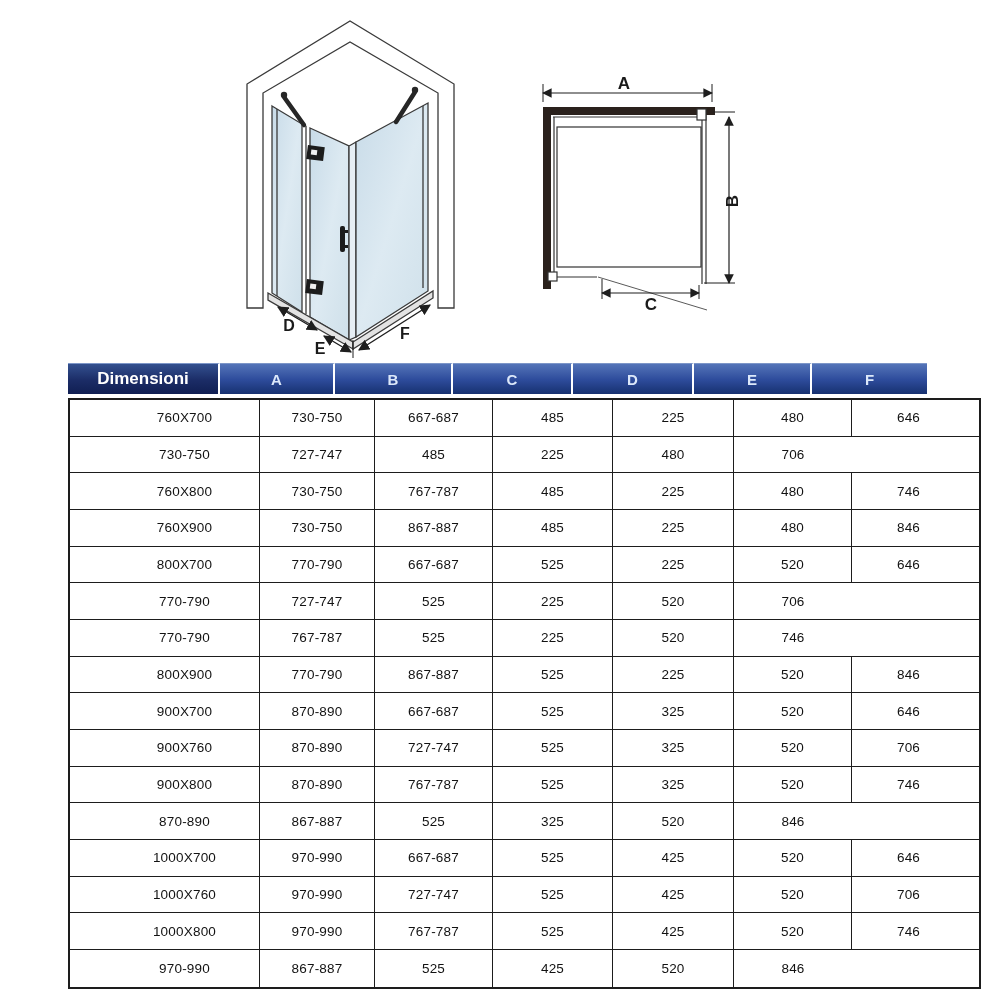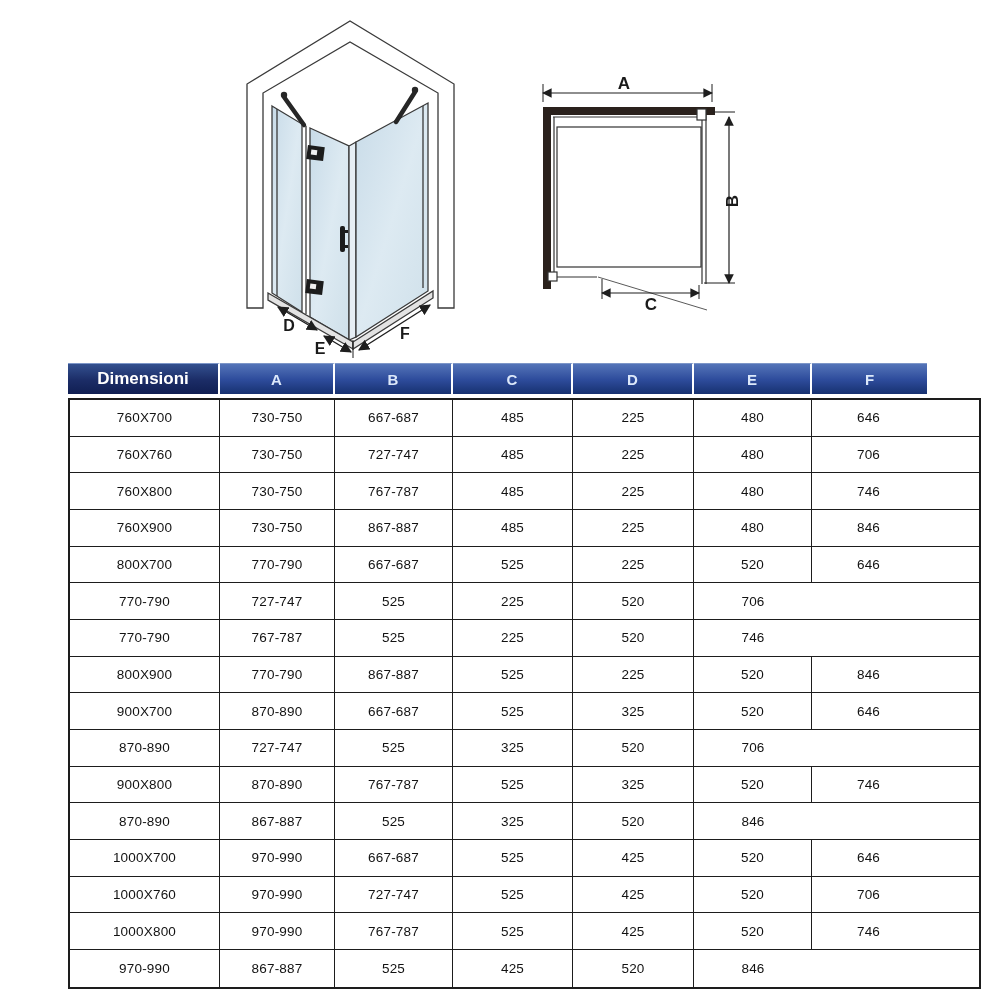--- a/index.html
+++ b/index.html
@@ -19,21 +19,21 @@
     border-top:1px solid #7d96c8;
     box-sizing:border-box;
   }
   .hcell:last-child{border-right:none;}
   .hcell-dim{
     background:linear-gradient(180deg,#33508f 0%,#1b2c66 55%,#101f52 100%);
     color:#ffffff;font-size:17px;font-weight:bold;
   }
 
   .tbody{margin-top:4px;border:2px solid #1d1d1d;box-sizing:border-box;}
-  .trow{display:grid;grid-template-columns:150px 115px 118px 120px 121px 118px 113px;height:36.68px;border-bottom:1px solid #1d1d1d;box-sizing:border-box;}
+  .trow{display:grid;grid-template-columns:150px 115px 118px 120px 121px 118px 113px;height:36.68px;border-bottom:1px solid #1d1d1d;box-sizing:border-box;padding-left:40px;}
   .trow:last-child{border-bottom:none;}
   .tcell{
     display:flex;align-items:center;justify-content:center;
     font-size:13.5px;color:#121212;letter-spacing:0.2px;
     border-right:1px solid #1d1d1d;box-sizing:border-box;background:#fff;
   }
   .tcell:last-child{border-right:none;}
 
   text.dim-label{font-family:"Liberation Sans",sans-serif;font-weight:bold;fill:#1a1a1a;}
 </style>
@@ -158,21 +158,20 @@
         <div class="trow">
           <div class="tcell">760X700</div>
           <div class="tcell">730-750</div>
           <div class="tcell">667-687</div>
           <div class="tcell">485</div>
           <div class="tcell">225</div>
           <div class="tcell">480</div>
           <div class="tcell">646</div>
         </div>
         <div class="trow">
-          <div class="tcell">760X760</div>
           <div class="tcell">730-750</div>
           <div class="tcell">727-747</div>
           <div class="tcell">485</div>
           <div class="tcell">225</div>
           <div class="tcell">480</div>
           <div class="tcell">706</div>
         </div>
         <div class="trow">
           <div class="tcell">760X800</div>
           <div class="tcell">730-750</div>
@@ -228,20 +227,21 @@
         <div class="trow">
           <div class="tcell">900X700</div>
           <div class="tcell">870-890</div>
           <div class="tcell">667-687</div>
           <div class="tcell">525</div>
           <div class="tcell">325</div>
           <div class="tcell">520</div>
           <div class="tcell">646</div>
         </div>
         <div class="trow">
+          <div class="tcell">900X760</div>
           <div class="tcell">870-890</div>
           <div class="tcell">727-747</div>
           <div class="tcell">525</div>
           <div class="tcell">325</div>
           <div class="tcell">520</div>
           <div class="tcell">706</div>
         </div>
         <div class="trow">
           <div class="tcell">900X800</div>
           <div class="tcell">870-890</div>

